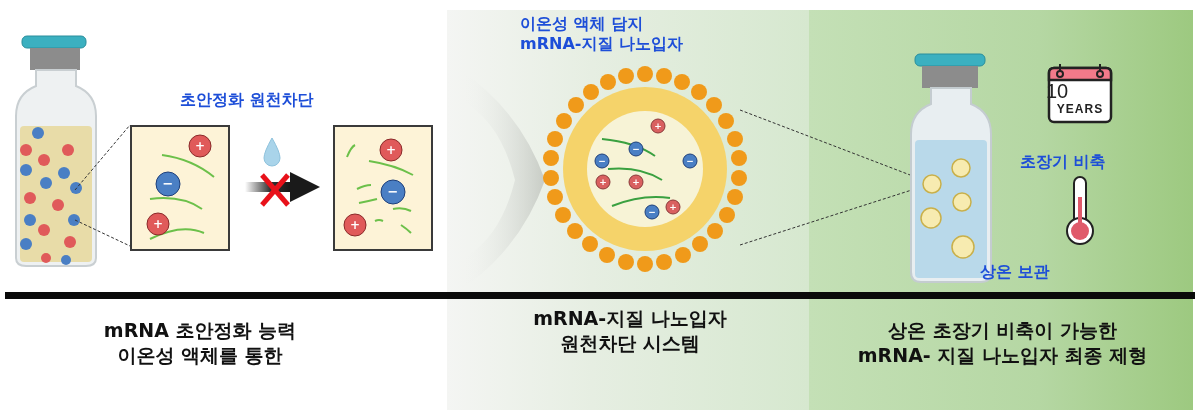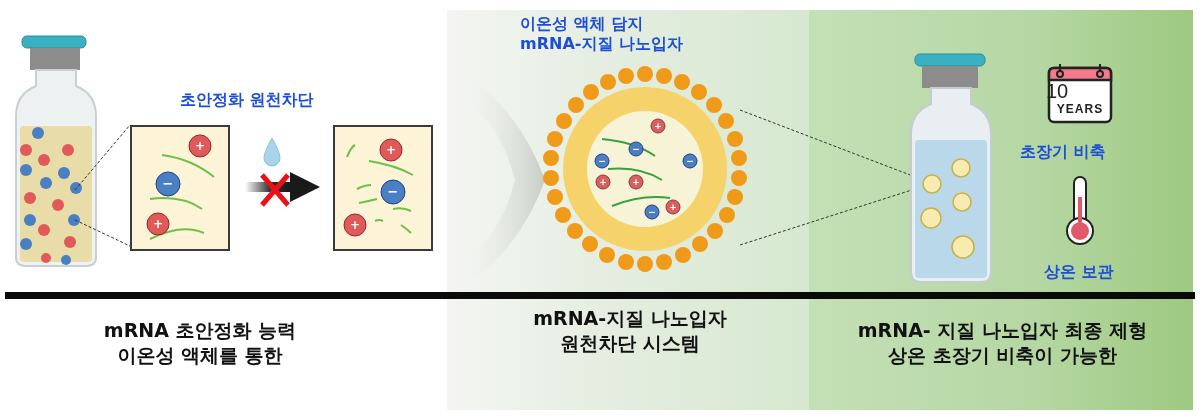--- a/index.html
+++ b/index.html
@@ -200,39 +200,39 @@
     <path d="M3 11 Q3 6 8 6 L60 6 Q65 6 65 11 L65 18 L3 18 Z" fill="#f27a8a" stroke="#222" stroke-width="2.5"></path>
     <circle cx="14" cy="12" r="3" fill="none" stroke="#222" stroke-width="2"></circle>
       <line x1="14" y1="2" x2="14" y2="9" stroke="#222" stroke-width="2"></line>
     <circle cx="54" cy="12" r="3" fill="none" stroke="#222" stroke-width="2"></circle>
       <line x1="54" y1="2" x2="54" y2="9" stroke="#222" stroke-width="2"></line>
   </svg>
   <div class="abs" style="left:0;top:18px;width:68px;font-size:20px;line-height:22px;color:#222;font-family:'Liberation Sans',sans-serif;">10</div>
   <div class="abs" style="left:0;top:41px;width:68px;text-align:center;font-size:12px;font-weight:bold;line-height:13px;color:#222;letter-spacing:1px;font-family:'Liberation Sans',sans-serif;">YEARS</div>
 </div>
 
-<div class="abs label" style="left:1020px;top:142px;width:120px;">초장기 비축</div>
+<div class="abs label" style="left:1020px;top:152px;width:120px;">초장기 비축</div>
 
 <svg class="abs" style="left:1063px;top:175px;" width="34" height="72">
   <rect x="11" y="2" width="12" height="50" rx="6" fill="#fff" stroke="#222" stroke-width="2"></rect>
   <circle cx="17" cy="56" r="13" fill="#fff" stroke="#222" stroke-width="2"></circle>
   <circle cx="17" cy="56" r="9" fill="#e05a6a"></circle>
   <rect x="15" y="22" width="4" height="34" fill="#e05a6a"></rect>
 </svg>
 
-<div class="abs label" style="left:1044px;top:262px;width:120px;">상온 보관</div>
+<div class="abs label" style="left:980px;top:262px;width:120px;">상온 보관</div>
 
 <div class="abs divider"></div>
 
 <div class="abs caption" style="left:60px;top:318px;width:280px;">
   <div>mRNA 초안정화 능력</div>
   <div>이온성 액체를 통한</div>
 </div>
 
 <div class="abs caption" style="left:470px;top:306px;width:320px;">
   <div>mRNA-지질 나노입자</div>
   <div>원천차단 시스템</div>
 </div>
 
 <div class="abs caption" style="left:815px;top:318px;width:375px;">
+  <div>상온 초장기 비축이 가능한</div>
   <div>mRNA- 지질 나노입자 최종 제형</div>
-  <div>상온 초장기 비축이 가능한</div>
 </div>
 
 </body></html>

